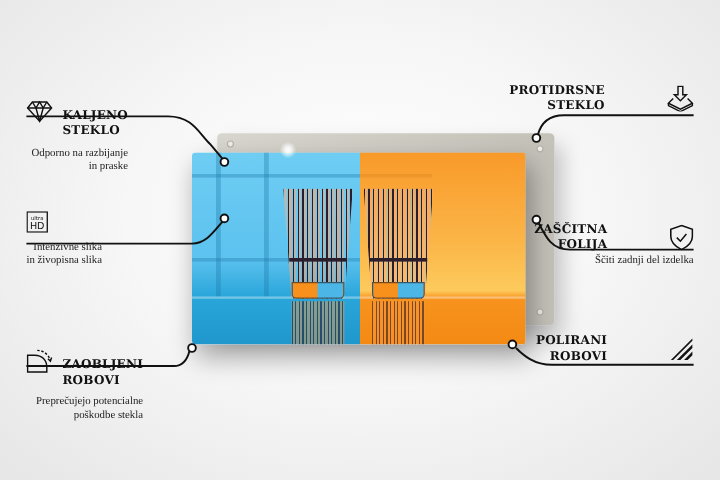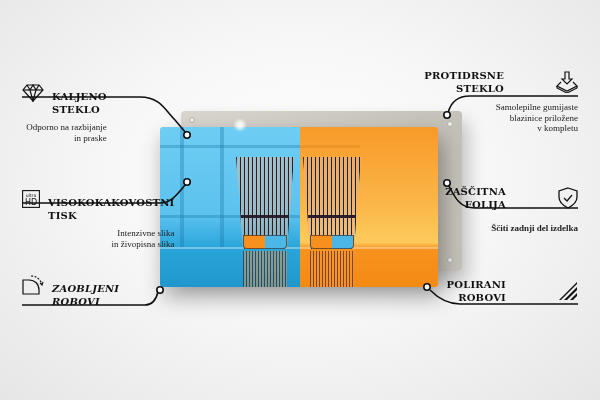--- a/index.html
+++ b/index.html
@@ -148,88 +148,83 @@
 
 <div class="feature left" style="left:22px; top:176px;">
   <div class="title-row">
     <span class="icon">
       <svg width="18" height="18" viewBox="0 0 18 18">
           <rect x="0.6" y="0.6" width="16.8" height="16.8" fill="none" stroke="#111" stroke-width="1.1"></rect>
           <text x="9" y="7" font-size="4.5" text-anchor="middle" font-family="DejaVu Sans, sans-serif" fill="#111">ultra</text>
           <text x="9" y="15" font-size="8" text-anchor="middle" font-family="DejaVu Sans, sans-serif" fill="#111">HD</text>
         </svg>
     </span>
-    <div class="title">
-      <div>VISOKOKAKOVOSTNI</div>
-      <div>TISK</div>
-    </div>
   </div>
   <div class="desc" style="margin-top:6px;">
     <div>Intenzivne slika</div>
     <div>in živopisna slika</div>
   </div>
 </div>
 
-<div class="feature left" style="left:22px; top:262px;font-style:italic;">
+<div class="feature left" style="left:22px; top:278px;">
   <div class="title-row">
     <span class="icon">
       <svg width="22" height="20" viewBox="0 0 22 20">
           <g fill="none" stroke="#111" stroke-width="1.2">
             <path d="M1 19 L1 5 L7 5 C13 5 17 9 17 15 L17 19 Z"></path>
             <path d="M9 1 C14 1 18 4 20 9" stroke-dasharray="2 1.5"></path>
             <path d="M18 8 L20 10 L21 7"></path>
           </g>
         </svg>
     </span>
     <div class="title">
       <div>ZAOBLJENI</div>
       <div>ROBOVI</div>
     </div>
   </div>
+  <div class="desc" style="margin-top:5px;">
+    <div>Preprečujejo potencialne</div>
+    <div>poškodbe stekla</div>
+  </div>
 </div>
 
 <div class="feature right" style="right:22px; top:69px;">
   <div class="title-row">
     <div class="title">
       <div>PROTIDRSNE</div>
       <div>STEKLO</div>
     </div>
     <span class="icon">
       <svg width="22" height="22" viewBox="0 0 22 22">
           <g fill="none" stroke="#111" stroke-width="1.2">
             <path d="M9 1 L13 1 L13 8 L16 8 L11 13 L6 8 L9 8 Z"></path>
             <path d="M5 11 L1 15 L11 20 L21 15 L17 11"></path>
             <path d="M1 15 L1 17 L11 22 L21 17 L21 15"></path>
           </g>
         </svg>
     </span>
   </div>
-  <div class="desc" style="margin-top:7px;">
-    <div>Samolepilne gumijaste</div>
-    <div>blazinice priložene</div>
-    <div>v kompletu</div>
-  </div>
 </div>
 
 <div class="feature right" style="right:22px; top:185px;">
   <div class="title-row">
     <div class="title">
       <div>ZAŠČITNA</div>
       <div>FOLIJA</div>
     </div>
     <span class="icon">
       <svg width="20" height="22" viewBox="0 0 20 22">
           <g fill="none" stroke="#111" stroke-width="1.3">
             <path d="M10 1 L19 4 L19 10 C19 16 14 19 10 21 C6 19 1 16 1 10 L1 4 Z"></path>
             <path d="M6 11 L9 14 L14 8"></path>
           </g>
         </svg>
     </span>
   </div>
-  <div class="desc" style="margin-top:12px;font-weight:bold;">
+  <div class="desc" style="margin-top:0;">
     <div>Ščiti zadnji del izdelka</div>
   </div>
 </div>
 
 <div class="feature right" style="right:22px; top:278px;">
   <div class="title-row">
     <div class="title">
       <div>POLIRANI</div>
       <div>ROBOVI</div>
     </div>

